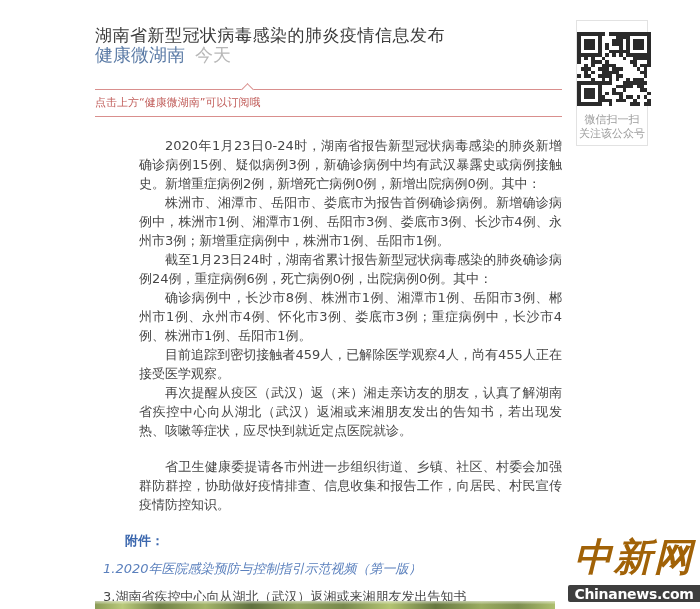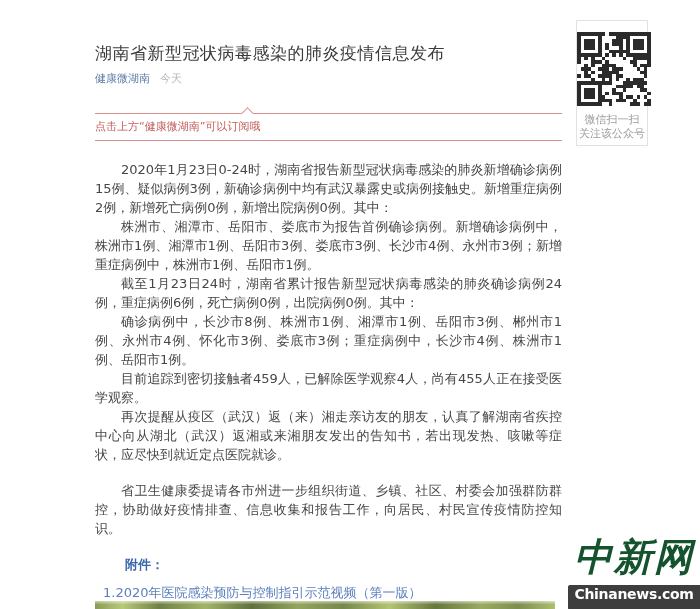--- a/index.html
+++ b/index.html
@@ -3,47 +3,47 @@
 <meta charset="utf-8">
 <style>
   html,body{margin:0;padding:0;}
   body{
     width:700px;height:609px;position:relative;overflow:hidden;
     background:#ffffff;
     font-family:"DejaVu Sans","Liberation Sans",sans-serif;
   }
   .article-col{position:absolute;left:95px;top:0;width:467px;}
   h1.title{
-    margin:0;padding-top:41px;font-size:17px;line-height:24px;
+    margin:0;padding-top:23px;font-size:17px;line-height:24px;
     font-weight:400;color:#3b3b3b;letter-spacing:0.5px;
   }
-  .byline{margin-top:6px;font-size:11px;line-height:16px;}
+  .byline{font-size:18px;line-height:16px;}
   .byline .acct{color:#5b7ba6;margin-right:10px;cursor:pointer;}
   .byline .time{color:#b8b8b8;}
   .banner{
     margin-top:26px;position:relative;
     border-top:1px solid #d98f8d;border-bottom:1px solid #d98f8d;
     padding:5px 0 5px;
   }
   .banner .caret{
     position:absolute;left:148px;top:-5px;width:8px;height:8px;
     background:#fff;border-left:1px solid #d98f8d;border-top:1px solid #d98f8d;
     transform:rotate(45deg);
   }
   .banner .banner-text{font-size:11px;line-height:16px;color:#c05b58;}
-  .content{margin-top:19px;}
+  .content{margin-top:19px;margin-left:44px;}
   .content p.para{
     margin:0;font-size:13px;line-height:19px;color:#464646;
     text-align:justify;text-indent:2em;
   }
   .content p.para.gap{margin-top:17px;}
   .attachments{margin-top:17px;}
   .attachments p{margin:8px;font-size:13px;line-height:20px;text-align:left;}
   .att-label{color:#3a66ad;font-weight:bold;text-indent:1.7em;}
-  .att-link{color:#5b80bd;cursor:pointer;}
+  .att-link{color:#5b80bd;cursor:pointer;font-style:italic;}
   .att-plain{color:#484848;}
   .img-strip{
     position:absolute;left:95px;top:601px;width:460px;height:8px;
     background:
       linear-gradient(180deg,rgba(255,255,255,0.55) 0%,rgba(255,255,255,0) 45%),
       linear-gradient(90deg,#8a9a55 0%,#b9c97a 6%,#6f8045 14%,#a3b468 24%,#5f703e 34%,
         #93a55e 44%,#77884c 54%,#b3c472 64%,#66773f 74%,#9aab60 84%,#7d8e4f 92%,#aebf6e 100%);
   }
   .qr-card{
     position:absolute;left:576px;top:20px;width:72px;height:126px;
@@ -51,24 +51,24 @@
     background:#fff;
   }
   .qr{width:74px;height:74px;margin:11px auto 0;}
   .qr svg{display:block;width:74px;height:74px;}
   .qr-text{font-size:11px;line-height:14px;color:#9c9c9c;}
   .qr-text.first{margin-top:7px;}
   .logo-cn{
     position:absolute;left:570px;top:531px;width:128px;height:52px;
     text-align:center;font-family:"DejaVu Serif","Liberation Serif",serif;
     font-size:38px;line-height:52px;font-weight:bold;font-style:italic;
-    color:#14532d;letter-spacing:2px;
+    color:#a16207;letter-spacing:2px;
   }
   .logo-bar{
-    position:absolute;left:568px;top:585px;width:132px;height:25px;
+    position:absolute;left:568px;top:585px;width:132px;height:17px;
     background:#3e3e3e;border-radius:2px 0 0 2px;
     color:#ffffff;font-weight:bold;font-size:14px;line-height:19px;
     text-align:center;letter-spacing:-0.3px;
   }
 </style>
 </head>
 <body>
 
 <div class="article-col">
   <h1 class="title">湖南省新型冠状病毒感染的肺炎疫情信息发布</h1>

